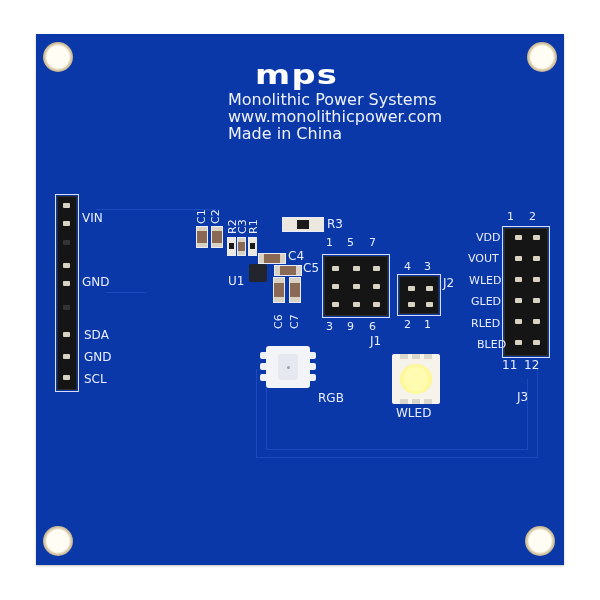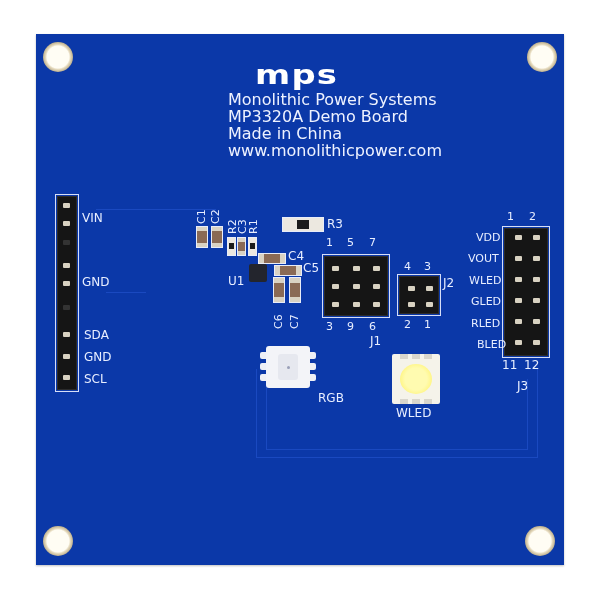--- a/index.html
+++ b/index.html
@@ -33,23 +33,22 @@
   <div class="hole" style="left:489px;top:492px;"></div>
 
   <div class="trace" style="left:70px;top:258px;width:40px;height:0;border-top-width:1px;"></div>
   <div class="trace" style="left:60px;top:175px;width:120px;height:0;border-top-width:1px;"></div>
   <div class="trace" style="left:230px;top:345px;width:260px;height:70px;border-width:0 1px 1px 1px;"></div>
   <div class="trace" style="left:220px;top:335px;width:280px;height:88px;border-width:0 1px 1px 1px;"></div>
 
   <div class="logo" style="left:219px;top:27px;">mps</div>
   <div class="info" style="left:192px;top:57px;">
     <div>Monolithic Power Systems</div>
-    <div>MP3320A Demo Board</div>
+    <div>www.monolithicpower.com</div>
     <div>Made in China</div>
-    <div>www.monolithicpower.com</div>
   </div>
 
   <div class="outline" style="left:19px;top:160px;width:22px;height:196px;"></div>
   <div class="header" style="left:21px;top:162px;width:18px;height:192px;">
     <div class="pin" style="left:5px;top:6px;"></div>
     <div class="pin" style="left:5px;top:24px;"></div>
     <div class="pin" style="left:5px;top:43px;background:#333;"></div>
     <div class="pin" style="left:5px;top:66px;"></div>
     <div class="pin" style="left:5px;top:84px;"></div>
     <div class="pin" style="left:5px;top:108px;background:#333;"></div>
@@ -148,21 +147,21 @@
     <div class="pin" style="left:28px;top:111px;"></div>
   </div>
   <div class="lbl" style="left:440px;top:197px;font-size:11px;">VDD</div>
   <div class="lbl" style="left:432px;top:218px;font-size:11px;">VOUT</div>
   <div class="lbl" style="left:433px;top:240px;font-size:11px;">WLED</div>
   <div class="lbl" style="left:435px;top:261px;font-size:11px;">GLED</div>
   <div class="lbl" style="left:435px;top:283px;font-size:11px;">RLED</div>
   <div class="lbl" style="left:435px;top:304px;font-size:11px;margin-left:6px;">BLED</div>
   <div class="lbl" style="left:466px;top:324px;">11</div>
   <div class="lbl" style="left:488px;top:324px;">12</div>
-  <div class="lbl" style="left:481px;top:345px;">J3</div>
+  <div class="lbl" style="left:481px;top:356px;">J3</div>
 
   <div class="abs" style="left:224px;top:312px;width:56px;height:42px;">
     <div class="abs" style="left:0;top:6px;width:8px;height:7px;background:#eef0f6;border-radius:2px;"></div>
     <div class="abs" style="left:0;top:17px;width:8px;height:7px;background:#eef0f6;border-radius:2px;"></div>
     <div class="abs" style="left:0;top:28px;width:8px;height:7px;background:#eef0f6;border-radius:2px;"></div>
     <div class="abs" style="left:48px;top:6px;width:8px;height:7px;background:#eef0f6;border-radius:2px;"></div>
     <div class="abs" style="left:48px;top:17px;width:8px;height:7px;background:#eef0f6;border-radius:2px;"></div>
     <div class="abs" style="left:48px;top:28px;width:8px;height:7px;background:#eef0f6;border-radius:2px;"></div>
     <div class="abs" style="left:6px;top:0;width:44px;height:42px;background:#f3f4f8;border-radius:3px;"></div>
     <div class="abs" style="left:18px;top:8px;width:20px;height:26px;background:#e6e8ef;border-radius:3px;"></div>

